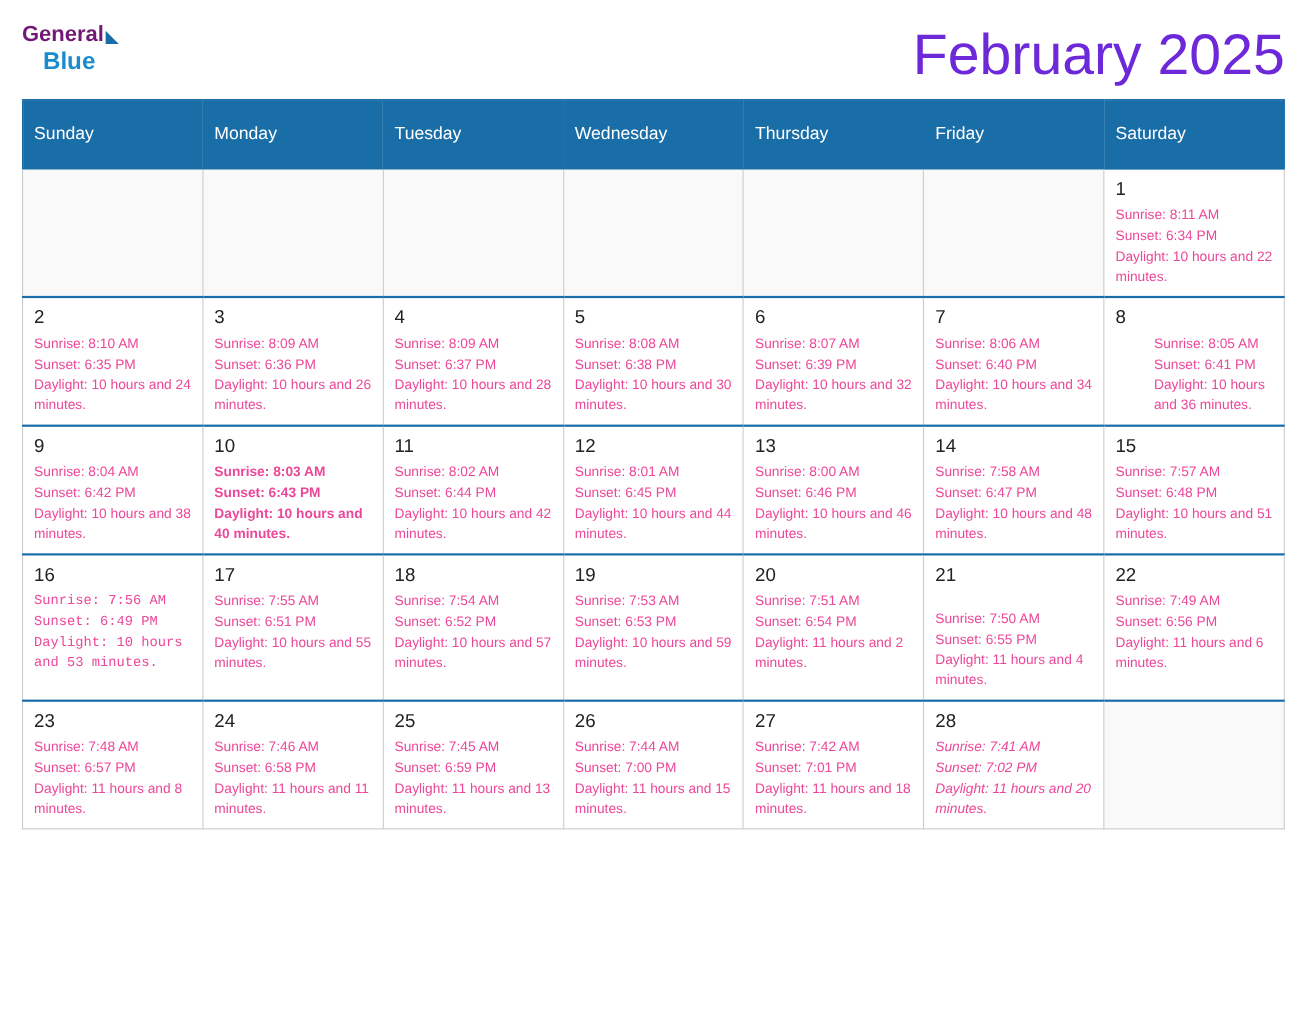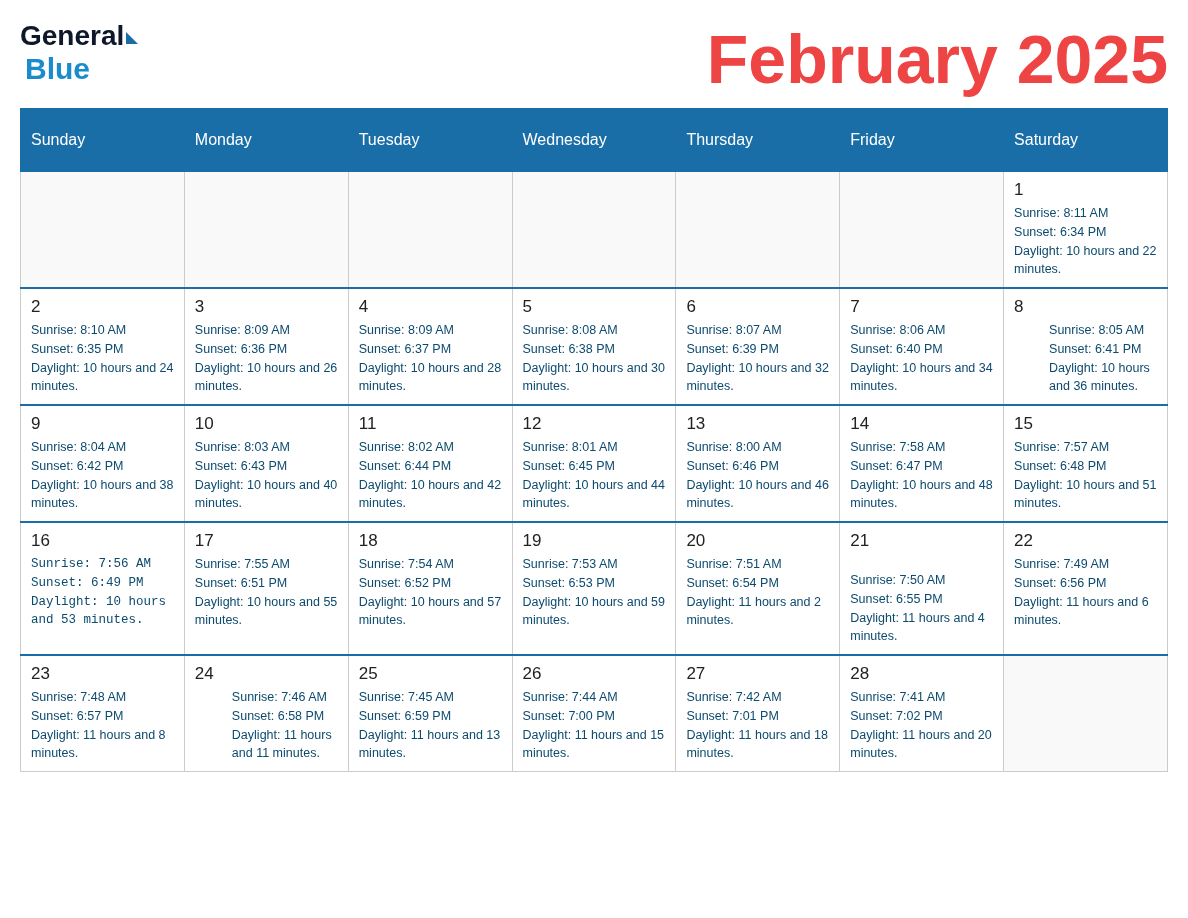--- a/index.html
+++ b/index.html
@@ -19,46 +19,46 @@
     .logo {
       display: flex;
       flex-direction: column;
       align-items: flex-start;
     }
     .logo-text {
       display: flex;
       align-items: center;
     }
     .logo-general {
-      font-size: 28px;
+      font-size: 20px;
       font-weight: bold;
-      color: #0f172a;
+      color: #701a75;
     }
     .logo-triangle {
       width: 0;
       height: 0;
       border-left: 12px solid #1a6ea8;
       border-top: 12px solid transparent;
       border-bottom: 0px solid transparent;
       margin-left: 2px;
       margin-top: 4px;
     }
     .logo-blue {
-      font-size: 30px;
+      font-size: 22px;
       font-weight: bold;
       color: #1a8ccd;
-      margin-left: 5px;
+      margin-left: 19px;
     }
     .title-section {
       text-align: right;
     }
     .month-title {
-      font-size: 68px;
-      font-weight: bold;
-      color: #ef4444;
+      font-size: 52px;
+      font-weight: normal;
+      color: #6d28d9;
     }
     .location {
       font-size: 22px;
       color: #555;
       margin-top: 4px;
     }
     .calendar {
       width: 100%;
       border-collapse: collapse;
       margin-top: 5px;
@@ -82,21 +82,21 @@
     }
     .day-number {
       font-size: 17px;
       font-weight: normal;
       color: #222;
       display: block;
       margin-bottom: 4px;
     }
     .day-info {
       font-size: 12.5px;
-      color: #0c4a6e;
+      color: #ec4899;
       line-height: 1.5;
     }
     .empty-cell {
       background: #f9f9f9;
     }
     .row-separator td {
       border-top: 2px solid #1a6ea8;
     }
   </style>
 </head>
@@ -188,21 +188,21 @@
       </tr>
       <tr class="row-separator">
         <td>
           <span class="day-number">9</span>
           <div class="day-info" style="white-space: pre-line;">Sunrise: 8:04 AM
 Sunset: 6:42 PM
 Daylight: 10 hours and 38 minutes.</div>
         </td>
         <td>
           <span class="day-number">10</span>
-          <div class="day-info" style="white-space: pre-line;">Sunrise: 8:03 AM
+          <div class="day-info" style="white-space: pre-line; font-weight: bold;">Sunrise: 8:03 AM
 Sunset: 6:43 PM
 Daylight: 10 hours and 40 minutes.</div>
         </td>
         <td>
           <span class="day-number">11</span>
           <div class="day-info" style="white-space: pre-line;">Sunrise: 8:02 AM
 Sunset: 6:44 PM
 Daylight: 10 hours and 42 minutes.</div>
         </td>
         <td>
@@ -276,21 +276,21 @@
       </tr>
       <tr class="row-separator">
         <td>
           <span class="day-number">23</span>
           <div class="day-info" style="white-space: pre-line;">Sunrise: 7:48 AM
 Sunset: 6:57 PM
 Daylight: 11 hours and 8 minutes.</div>
         </td>
         <td>
           <span class="day-number">24</span>
-          <div class="day-info" style="white-space: pre-line; margin-left: 37px;">Sunrise: 7:46 AM
+          <div class="day-info" style="white-space: pre-line;">Sunrise: 7:46 AM
 Sunset: 6:58 PM
 Daylight: 11 hours and 11 minutes.</div>
         </td>
         <td>
           <span class="day-number">25</span>
           <div class="day-info" style="white-space: pre-line;">Sunrise: 7:45 AM
 Sunset: 6:59 PM
 Daylight: 11 hours and 13 minutes.</div>
         </td>
         <td>
@@ -300,20 +300,20 @@
 Daylight: 11 hours and 15 minutes.</div>
         </td>
         <td>
           <span class="day-number">27</span>
           <div class="day-info" style="white-space: pre-line;">Sunrise: 7:42 AM
 Sunset: 7:01 PM
 Daylight: 11 hours and 18 minutes.</div>
         </td>
         <td>
           <span class="day-number">28</span>
-          <div class="day-info" style="white-space: pre-line;">Sunrise: 7:41 AM
+          <div class="day-info" style="white-space: pre-line; font-style: italic;">Sunrise: 7:41 AM
 Sunset: 7:02 PM
 Daylight: 11 hours and 20 minutes.</div>
         </td>
         <td class="empty-cell"></td>
       </tr>
     </tbody>
 </table>
 
 </body></html>

